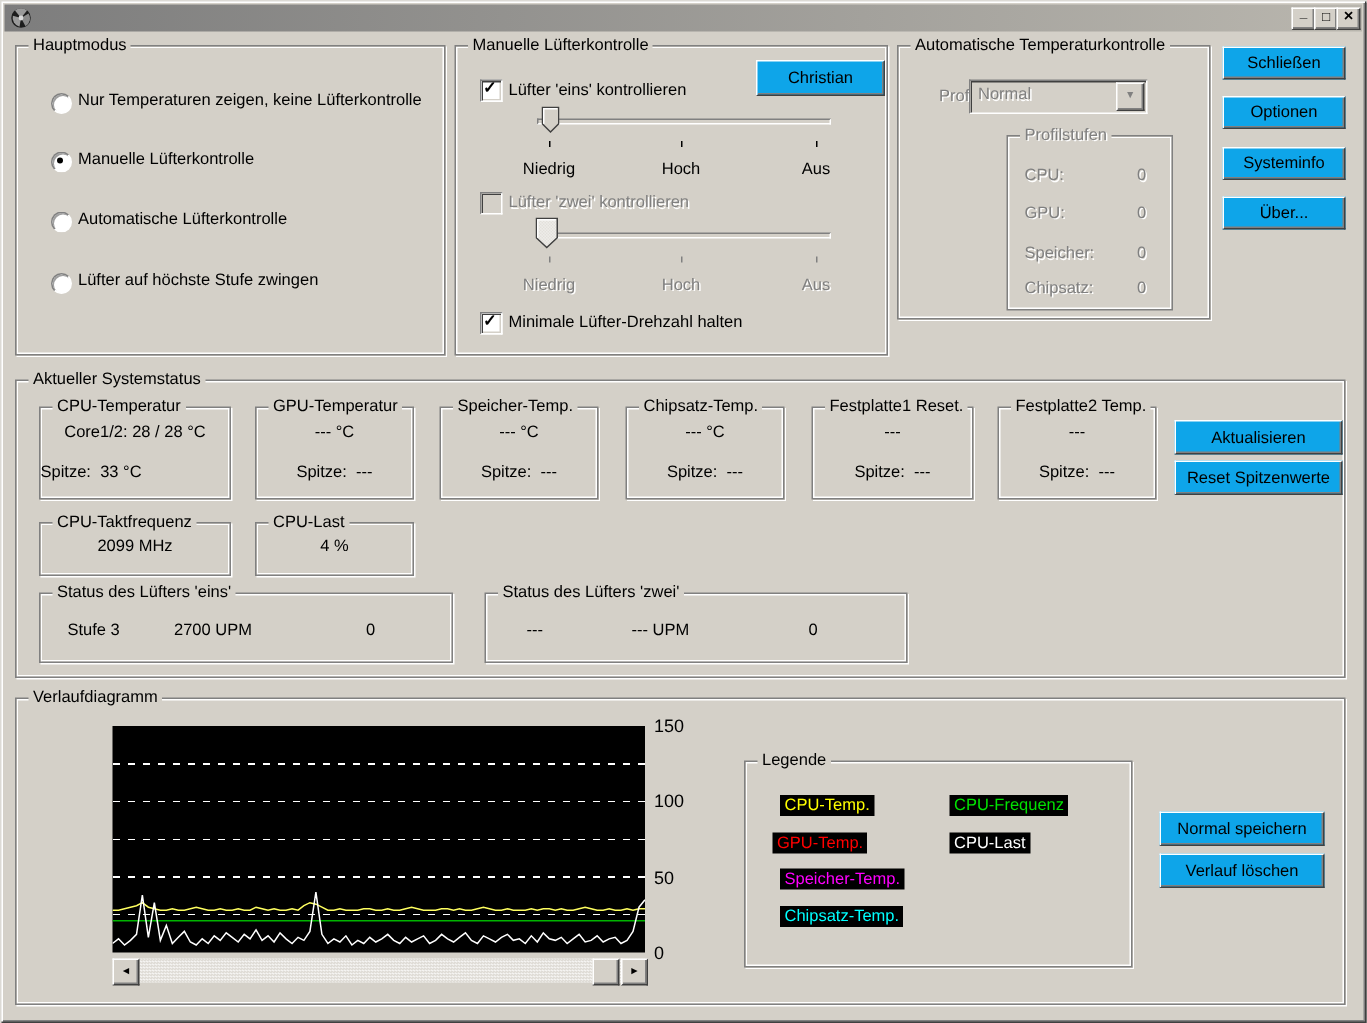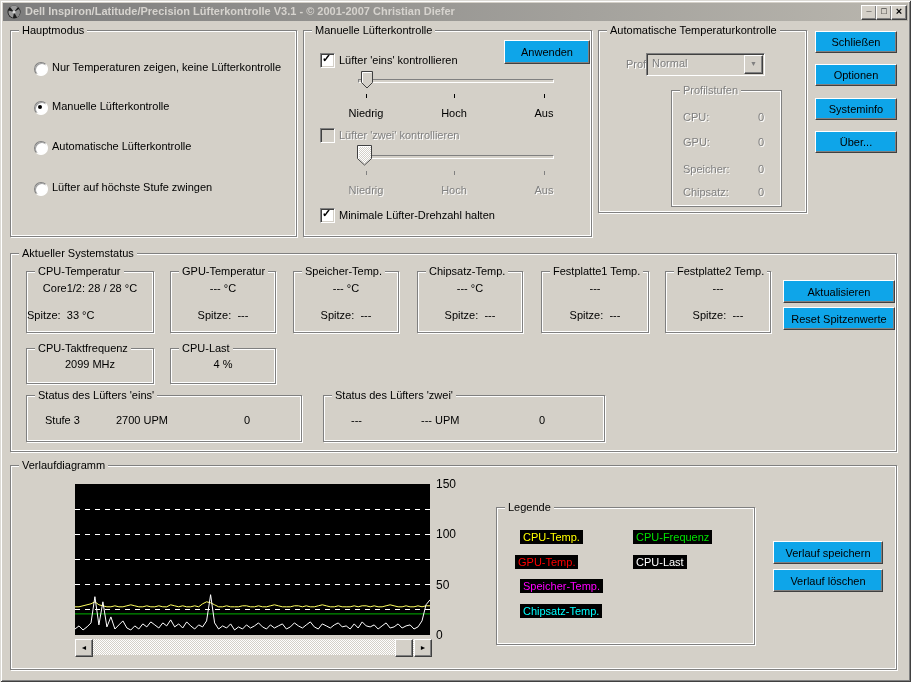--- a/index.html
+++ b/index.html
@@ -69,42 +69,41 @@
 <div class="frame"></div>
 
 <div class="titlebar">
   <svg class="abs" style="left:4px;top:2px" width="14" height="14" viewBox="0 0 14 14">
     <circle cx="7" cy="7" r="6.5" fill="#1c1c1c"></circle>
     <path d="M7 7 L3 2 A6 6 0 0 1 11 2 Z" fill="#9a9a9a"></path>
     <path d="M7 7 L12 4 A6 6 0 0 1 10 12.5 Z" fill="#8a8a8a"></path>
     <path d="M7 7 L6 12.8 A6 6 0 0 1 1.6 5.5 Z" fill="#9a9a9a"></path>
     <circle cx="7" cy="7" r="1.6" fill="#d8d8d8"></circle>
   </svg>
-  <span class="ttext">Dell Inspiron/Latitude/Precision Lüfterkontrolle V3.1 - © 2001-2007 Christian Diefer</span>
   <div class="win-btn" style="left:858px"><span style="position:relative;top:-3px">_</span></div>
   <div class="win-btn" style="left:873px"><span>□</span></div>
   <div class="win-btn" style="left:888px"><span style="font-size:11px">×</span></div>
 </div>
 
 <div class="gb" style="left:10px;top:30px;width:285px;height:205px">
   <span class="cap">Hauptmodus</span>
 </div>
 <div class="radio" style="left:34px;top:62px"></div>
 <span class="lbl" style="left:52px;top:61px">Nur Temperaturen zeigen, keine Lüfterkontrolle</span>
 <div class="radio on" style="left:34px;top:101px"></div>
 <span class="lbl" style="left:52px;top:100px">Manuelle Lüfterkontrolle</span>
 <div class="radio" style="left:34px;top:141px"></div>
 <span class="lbl" style="left:52px;top:140px">Automatische Lüfterkontrolle</span>
 <div class="radio" style="left:34px;top:182px"></div>
 <span class="lbl" style="left:52px;top:181px">Lüfter auf höchste Stufe zwingen</span>
 
 <div class="gb" style="left:303px;top:30px;width:287px;height:205px">
   <span class="cap">Manuelle Lüfterkontrolle</span>
 </div>
-<div class="btn vcenter" style="left:504px;top:40px;width:84px;height:22px">Anwenden</div>
+<div class="btn vcenter" style="left:504px;top:40px;width:84px;height:22px">Christian</div>
 <div class="check on" style="left:320px;top:53px"></div>
 <span class="lbl" style="left:339px;top:54px">Lüfter 'eins' kontrollieren</span>
 
 <div class="track" style="left:358px;top:79px;width:194px"></div>
 <svg class="abs" style="left:361px;top:71px" width="12" height="18" viewBox="0 0 12 18">
   <path d="M0.5 0.5 H11.5 V11.5 L6 17 L0.5 11.5 Z" fill="#d4d0c8" stroke="#404040" stroke-width="1"></path>
   <path d="M1.5 11.5 V1.5 H10.5" fill="none" stroke="#ffffff" stroke-width="1"></path>
 </svg>
 <div class="tick" style="left:366px;top:94px"></div>
 <div class="tick" style="left:454px;top:94px"></div>
@@ -181,21 +180,21 @@
   <span class="cap">Speicher-Temp.</span>
   <div class="abs" style="left:0;top:10px;width:100%;text-align:center">--- °C</div>
   <div class="abs" style="left:0;top:37px;width:100%;text-align:center"><span>Spitze:</span>&nbsp;&nbsp;<span>---</span></div>
 </div>
 <div class="gb" style="left:417px;top:271px;width:104px;height:60px">
   <span class="cap">Chipsatz-Temp.</span>
   <div class="abs" style="left:0;top:10px;width:100%;text-align:center">--- °C</div>
   <div class="abs" style="left:0;top:37px;width:100%;text-align:center"><span>Spitze:</span>&nbsp;&nbsp;<span>---</span></div>
 </div>
 <div class="gb" style="left:541px;top:271px;width:106px;height:60px">
-  <span class="cap">Festplatte1 Temp.</span>
+  <span class="cap">Festplatte1 Reset.</span>
   <div class="abs" style="left:0;top:10px;width:100%;text-align:center">---</div>
   <div class="abs" style="left:0;top:37px;width:100%;text-align:center"><span>Spitze:</span>&nbsp;&nbsp;<span>---</span></div>
 </div>
 <div class="gb" style="left:665px;top:271px;width:104px;height:60px">
   <span class="cap">Festplatte2 Temp.</span>
   <div class="abs" style="left:0;top:10px;width:100%;text-align:center">---</div>
   <div class="abs" style="left:0;top:37px;width:100%;text-align:center"><span>Spitze:</span>&nbsp;&nbsp;<span>---</span></div>
 </div>
 
 <div class="btn vcenter" style="left:783px;top:280px;width:110px;height:21px">Aktualisieren</div>
@@ -255,14 +254,14 @@
 <div class="gb" style="left:496px;top:507px;width:257px;height:136px">
   <span class="cap">Legende</span>
   <span class="leg" style="left: 23px; top: 22px; color: rgb(255, 255, 0);">CPU-Temp.</span>
   <span class="leg" style="left: 136px; top: 22px; color: rgb(0, 225, 0);">CPU-Frequenz</span>
   <span class="leg" style="left: 18px; top: 47px; color: rgb(255, 0, 0);">GPU-Temp.</span>
   <span class="leg" style="left: 136px; top: 47px; color: rgb(255, 255, 255);">CPU-Last</span>
   <span class="leg" style="left: 23px; top: 71px; color: rgb(255, 0, 255);">Speicher-Temp.</span>
   <span class="leg" style="left: 23px; top: 96px; color: rgb(0, 255, 255);">Chipsatz-Temp.</span>
 </div>
 
-<div class="btn vcenter" style="left:773px;top:541px;width:108px;height:21px">Verlauf speichern</div>
+<div class="btn vcenter" style="left:773px;top:541px;width:108px;height:21px">Normal speichern</div>
 <div class="btn vcenter" style="left:773px;top:569px;width:108px;height:21px">Verlauf löschen</div>
 
 </body></html>

